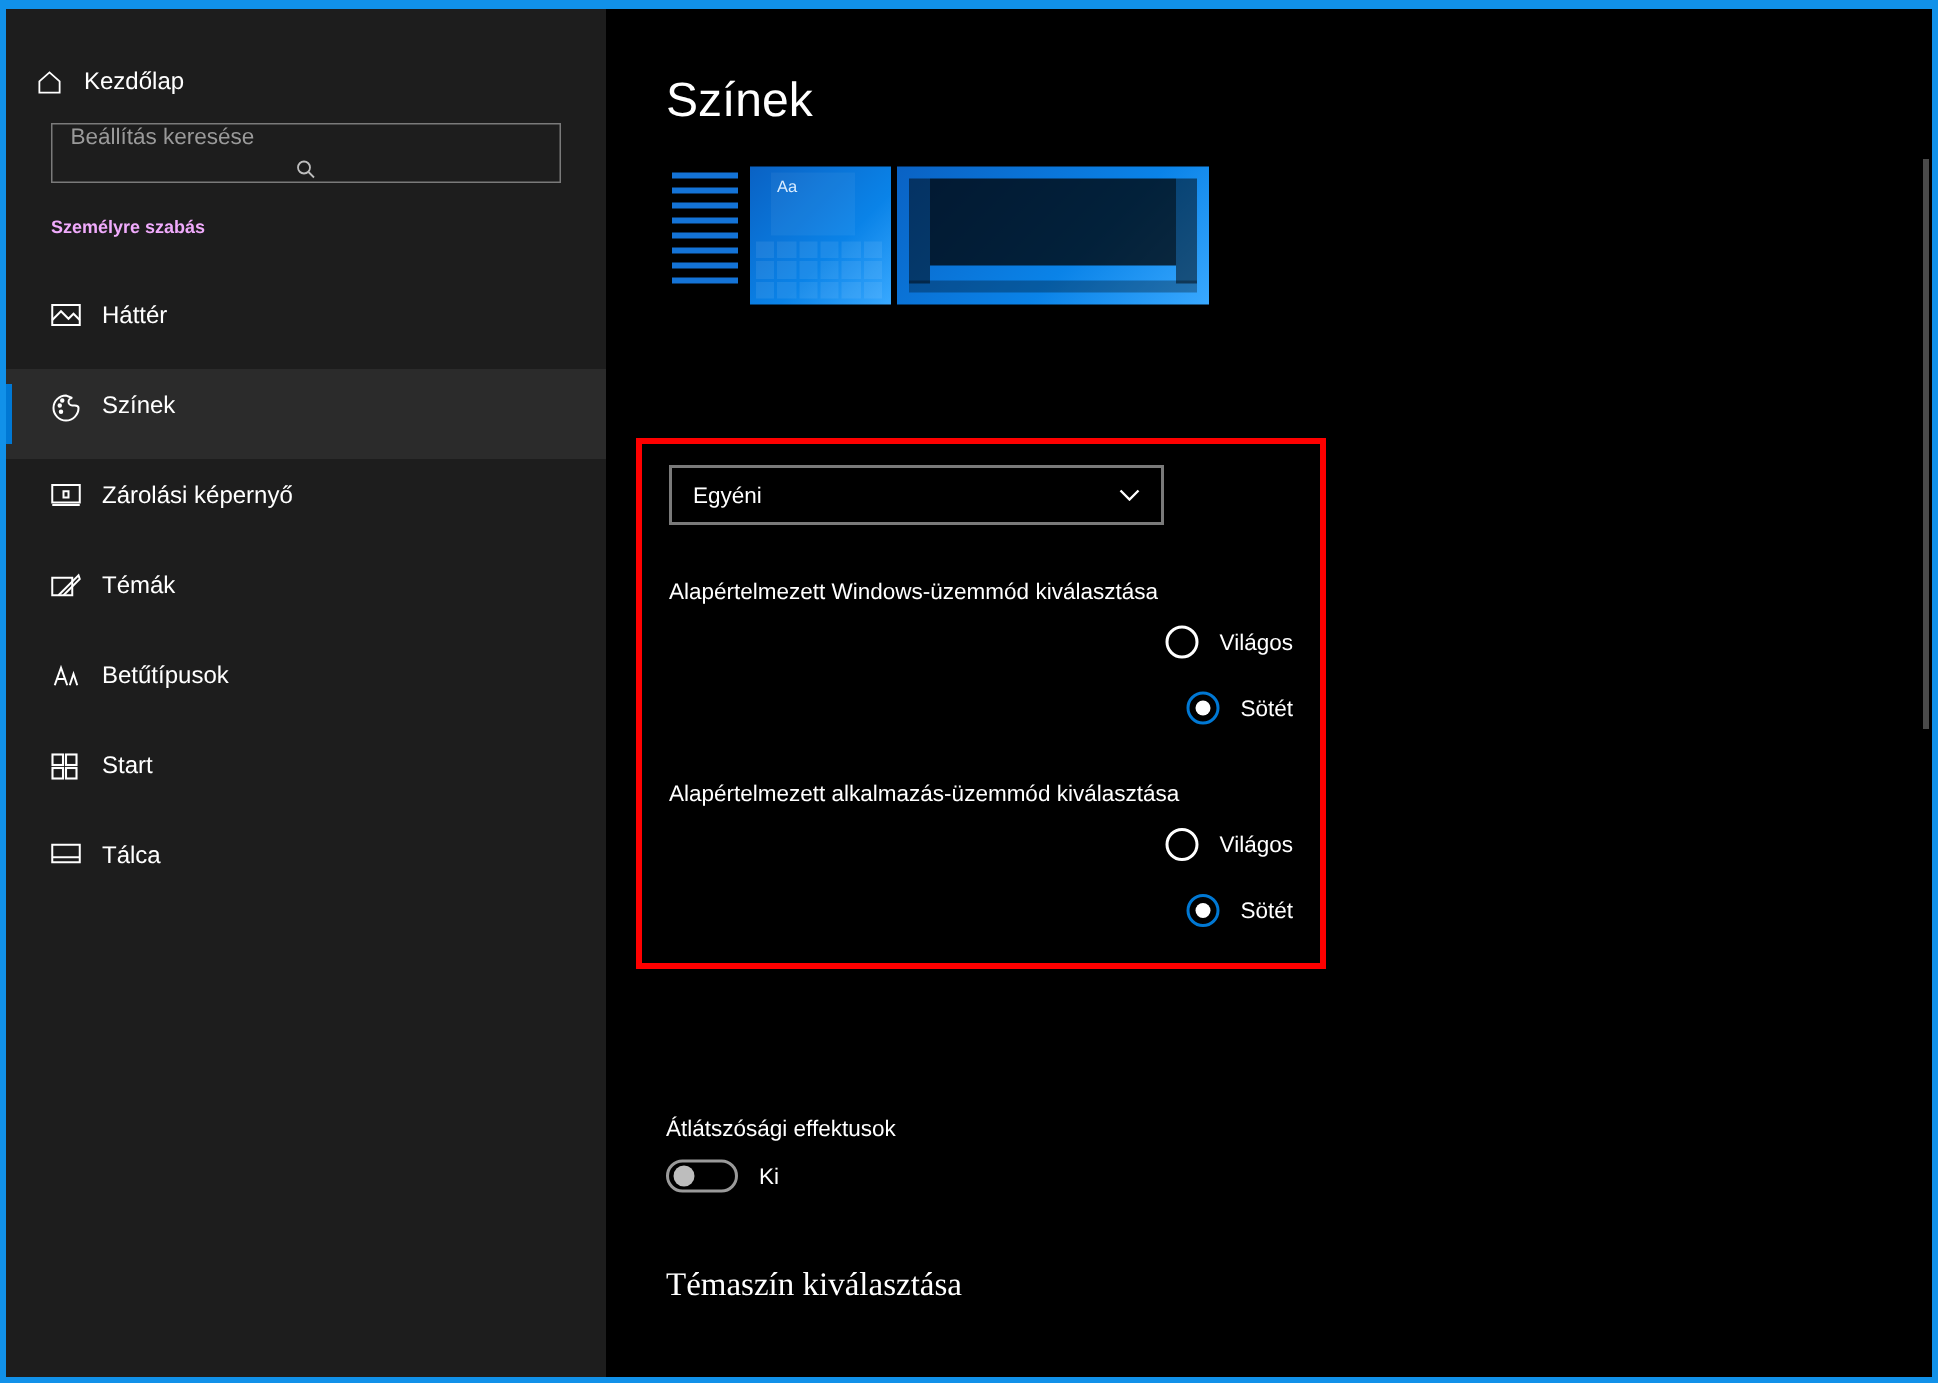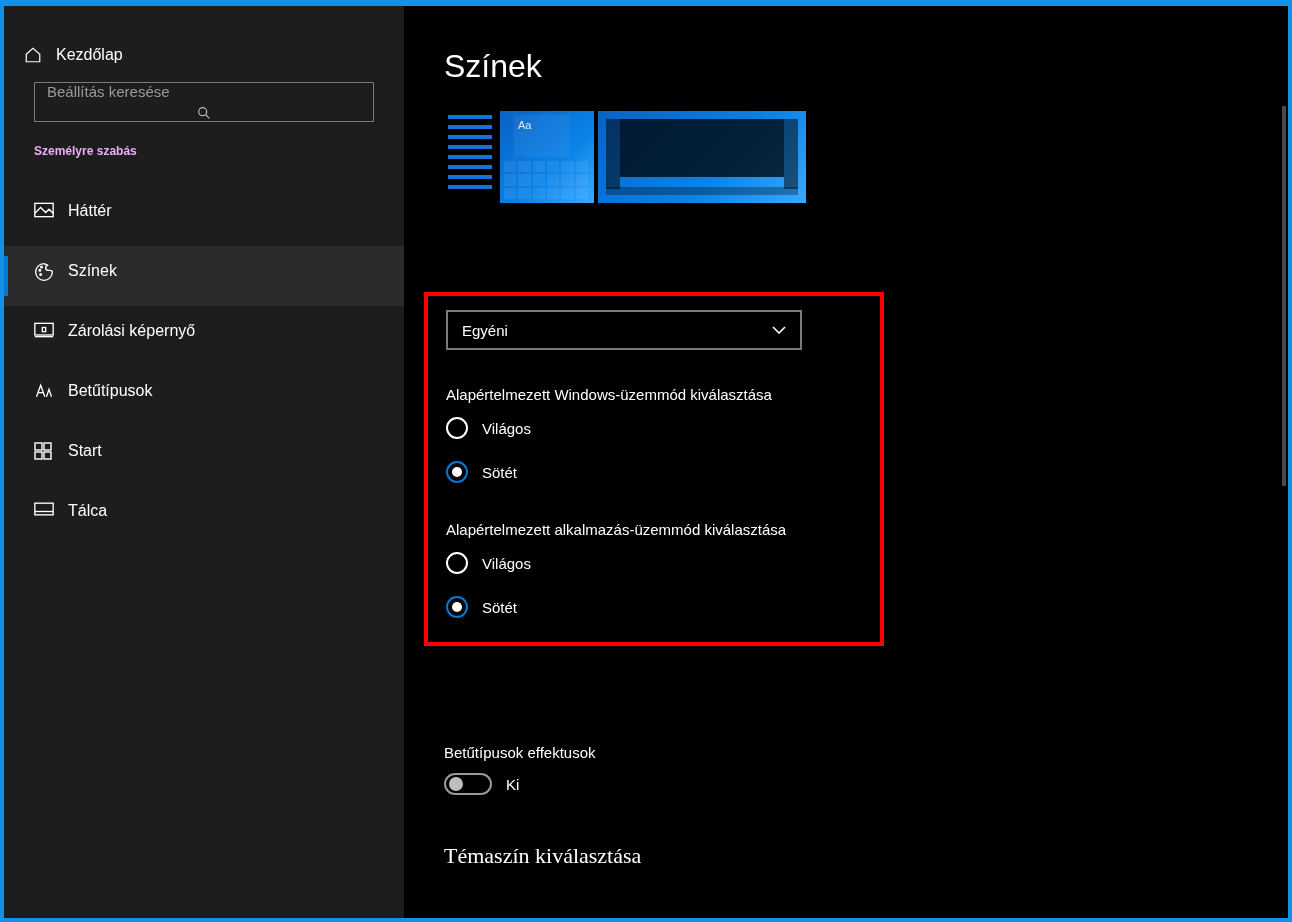--- a/index.html
+++ b/index.html
@@ -187,40 +187,41 @@
     top: 286px;
   }
   .section-label {
     font-size: 15px;
     color: #ffffff;
     margin-bottom: 12px;
   }
   .dropdown {
     border: 2px solid #7a7a7a;
     height: 40px;
-    width: 356px;
+    width: 330px;
     display: flex;
     align-items: center;
     justify-content: space-between;
     padding: 0 14px;
     cursor: pointer;
     margin-bottom: 36px;
   }
   .dropdown .value { font-size: 15px; }
   .group-label {
     font-size: 15px;
     color: #ffffff;
     margin-bottom: 14px;
   }
   .radio-row {
     display: flex;
     align-items: center;
     gap: 14px;
     margin-bottom: 22px;
     cursor: pointer;
+    justify-content: flex-end;
   }
   .radio {
     width: 22px; height: 22px;
     border: 2px solid #ffffff;
     border-radius: 50%;
     display: flex; align-items: center; justify-content: center;
   }
   .radio.selected {
     border-color: #0078d4;
   }
@@ -332,20 +333,29 @@
           <span class="icon-slot">
             <svg width="20" height="16" viewBox="0 0 24 18" fill="none" stroke="#ffffff" stroke-width="1.6">
                 <rect x="1" y="1" width="22" height="14"></rect>
                 <line x1="1" y1="17" x2="23" y2="17"></line>
                 <rect x="10" y="6" width="4" height="5"></rect>
               </svg>
           </span>
           <span class="label">Zárolási képernyő</span>
         </div>
 
+        <div class="nav-item">
+          <span class="icon-slot">
+            <svg width="20" height="18" viewBox="0 0 24 20" fill="none" stroke="#ffffff" stroke-width="1.6">
+                <rect x="1" y="3" width="16" height="14"></rect>
+                <path d="M6 17 L22 1 L23 4 L10 17"></path>
+              </svg>
+          </span>
+          <span class="label">Témák</span>
+        </div>
 
         <div class="nav-item">
           <span class="icon-slot">
             <svg width="20" height="18" viewBox="0 0 24 20" fill="none" stroke="#ffffff" stroke-width="1.6">
                 <path d="M3 17 L8 3 L13 17"></path>
                 <line x1="5" y1="12" x2="11" y2="12"></line>
                 <path d="M15 17 L18 8 L21 17"></path>
               </svg>
           </span>
           <span class="label">Betűtípusok</span>
@@ -450,21 +460,21 @@
         </div>
         <div class="radio-row" style="margin-bottom:0;">
           <div class="radio selected">
               <div class="dot"></div>
             </div>
           <span class="radio-label">Sötét</span>
         </div>
       </div>
 
       <div class="below-highlight">
-        <div class="section-label">Betűtípusok effektusok</div>
+        <div class="section-label">Átlátszósági effektusok</div>
         <div class="toggle-row">
           <div class="toggle">
             <div class="knob"></div>
           </div>
           <span class="toggle-label">Ki</span>
         </div>
 
         <div class="section-heading">Témaszín kiválasztása</div>
 
       </div>

